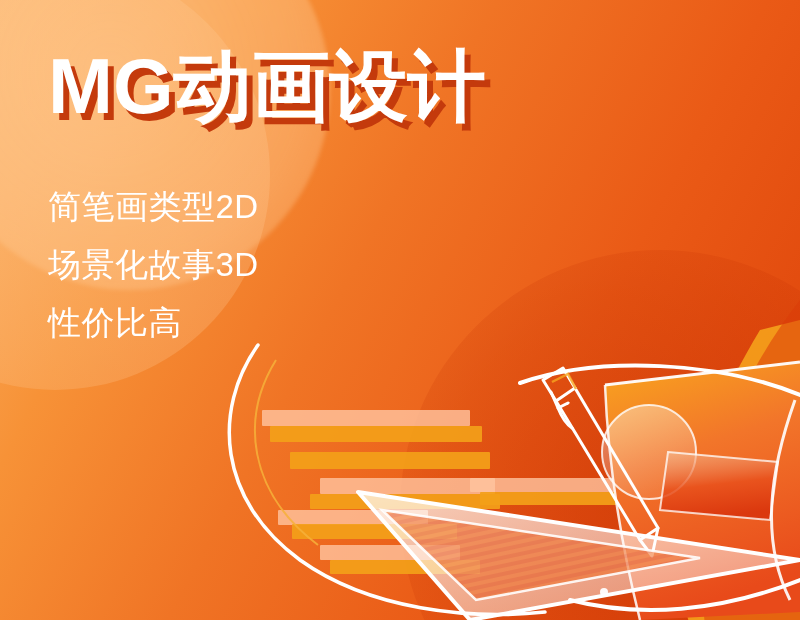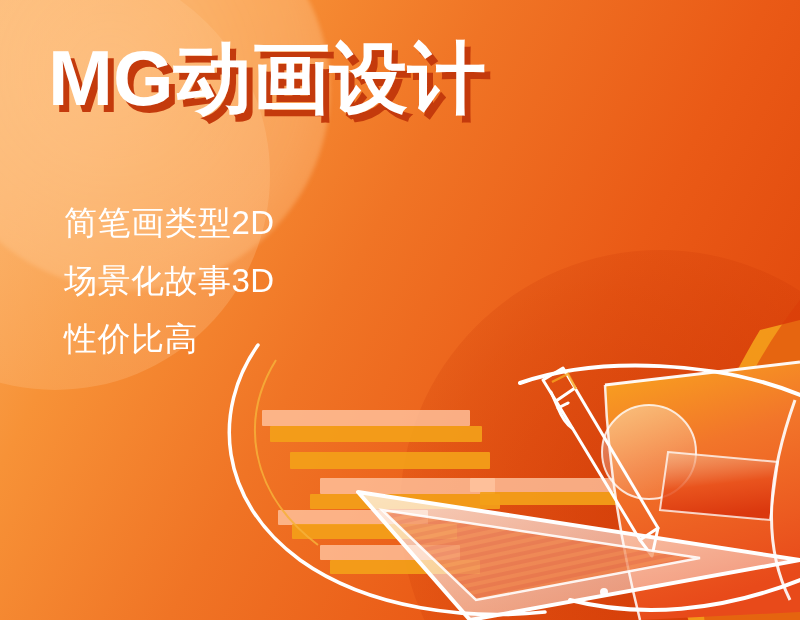--- a/index.html
+++ b/index.html
@@ -54,34 +54,34 @@
     position: absolute;
     border-radius: 1px;
   }
   .bar.light { background: rgba(255,196,160,0.80); }
   .bar.amber { background: rgba(243,160,25,0.92); }
 
   
   .title {
     position: absolute;
     left: 48px;
-    top: 38px;
+    top: 46px;
     font-size: 78px;
     font-weight: bold;
     line-height: 1.05;
     color: #ffffff;
     letter-spacing: 0px;
     white-space: nowrap;
     text-shadow: 6px 7px 0 #c43a0c;
   }
   .feature-list {
     position: absolute;
     left: 48px;
     top: 178px;
-    margin: 16px;
+    margin: 0;
     padding: 0;
     list-style: none;
   }
   .feature-list li {
     color: #ffffff;
     font-size: 33px;
     line-height: 58px;
     white-space: nowrap;
     letter-spacing: 0.5px;
   }

